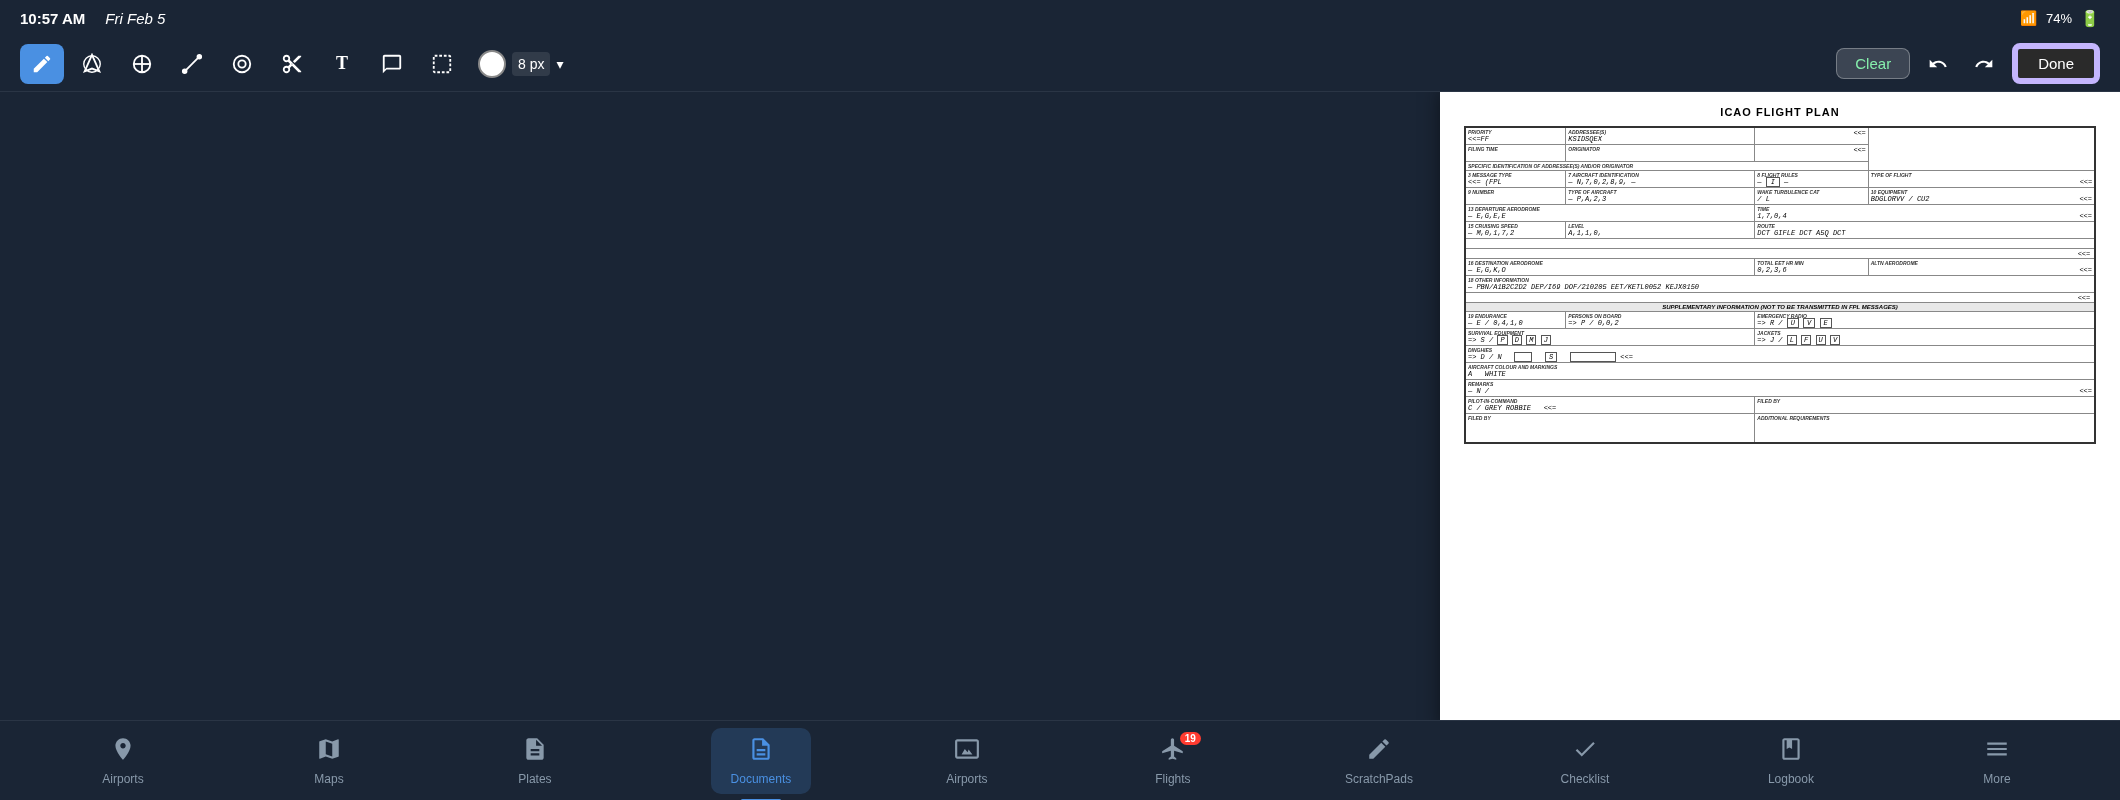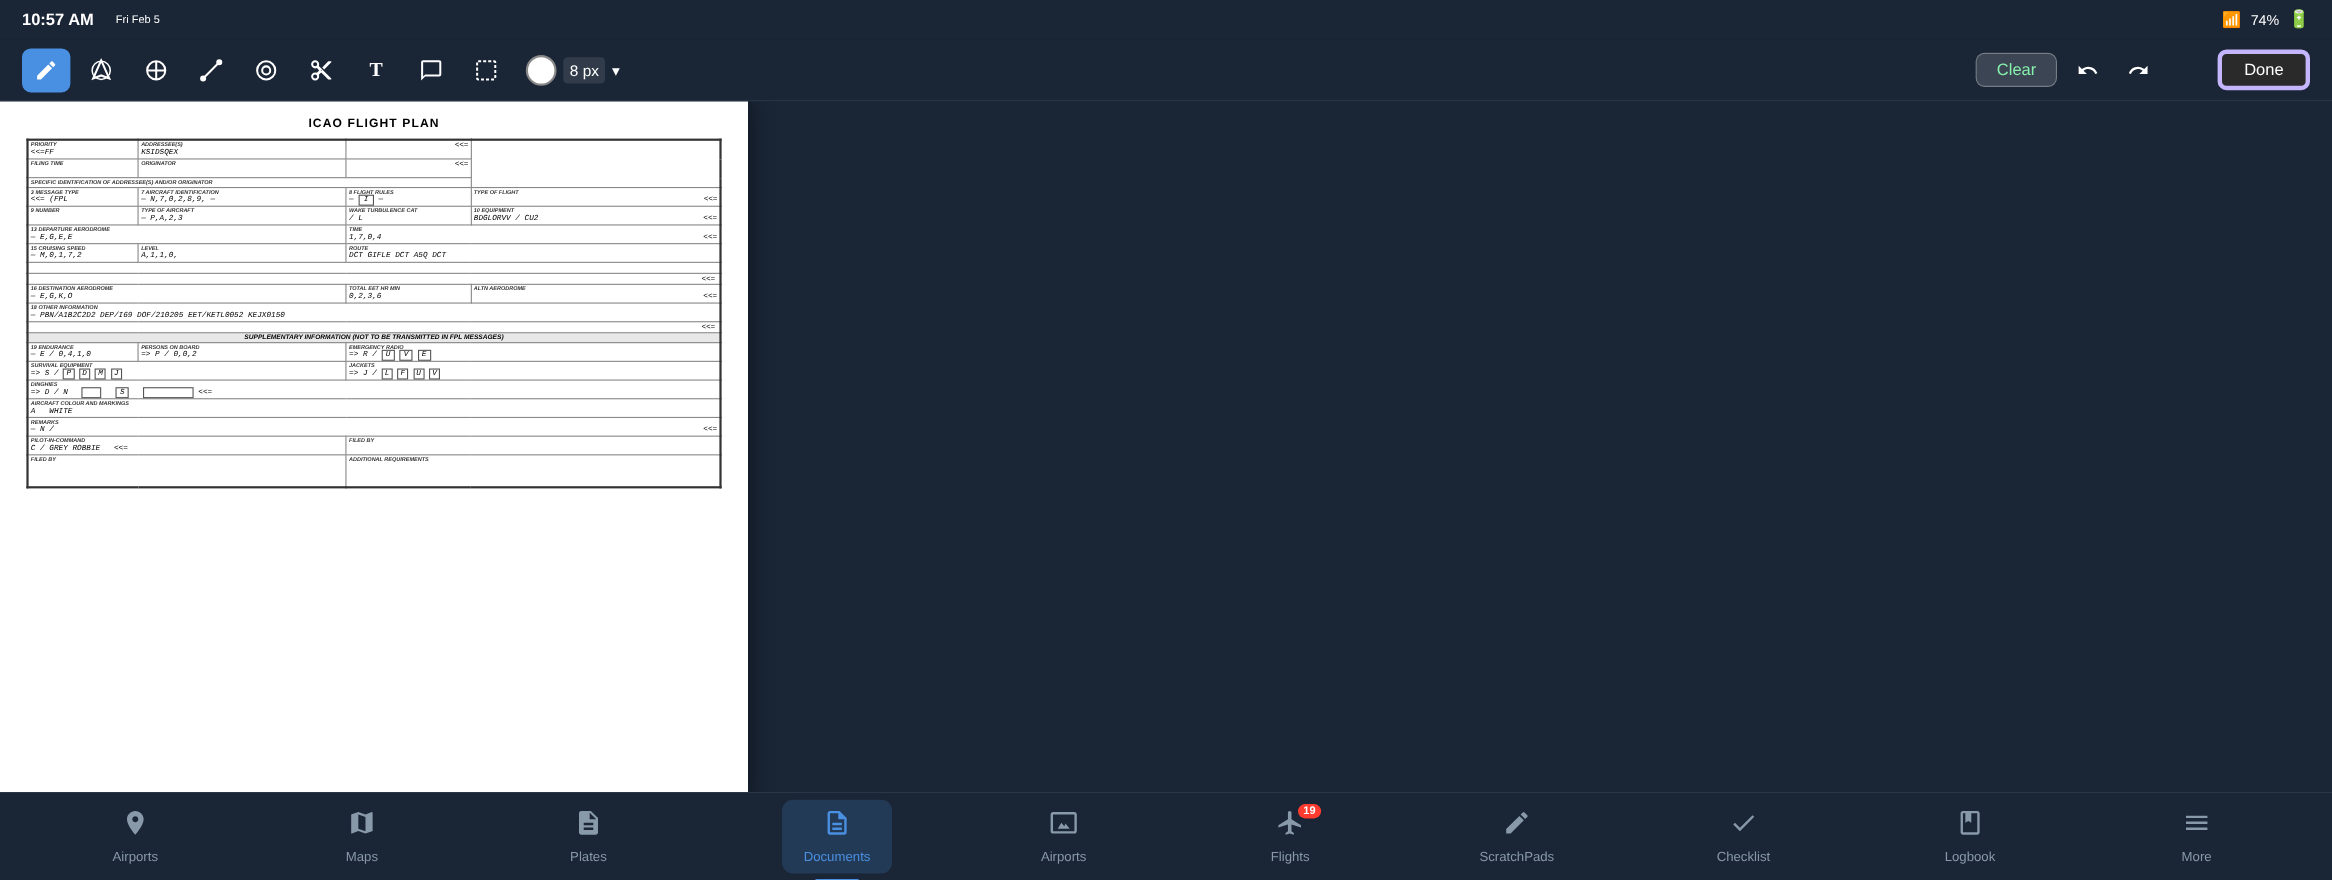--- a/index.html
+++ b/index.html
@@ -24,23 +24,24 @@
       padding: 0 20px;
       z-index: 100;
     }
     #status-bar .time {
       color: white;
       font-size: 15px;
       font-weight: 600;
     }
     #status-bar .date {
       color: white;
-      font-size: 10px;
+      font-size: 15px;
       font-weight: 400;
       margin-left: 10px;
+      font-style: italic;
     }
     #status-bar .status-right {
       display: flex;
       align-items: center;
       gap: 8px;
     }
 
     
     #toolbar {
       position: absolute;
@@ -124,38 +125,37 @@
       width: 36px;
       height: 36px;
       display: flex;
       align-items: center;
       justify-content: center;
       border-radius: 6px;
     }
     .done-btn {
       background: #2a2a2a;
       color: white;
-      border: 4px solid #c4b5fd;
+      border: 6px solid #c4b5fd;
       padding: 6px 20px;
       border-radius: 8px;
       font-size: 15px;
       cursor: pointer;
-      margin-left: 44px;
     }
 
     
     #main-content {
       position: absolute;
       top: 92px;
       left: 0; right: 0;
       bottom: 80px;
       background: #1a2535;
       display: flex;
       align-items: center;
-      justify-content: flex-start;
+      justify-content: flex-end;
       overflow: hidden;
     }
 
     
     #document-paper {
       background: white;
       width: 680px;
       height: 640px;
       border-radius: 2px;
       box-shadow: 0 4px 20px rgba(0,0,0,0.5);

